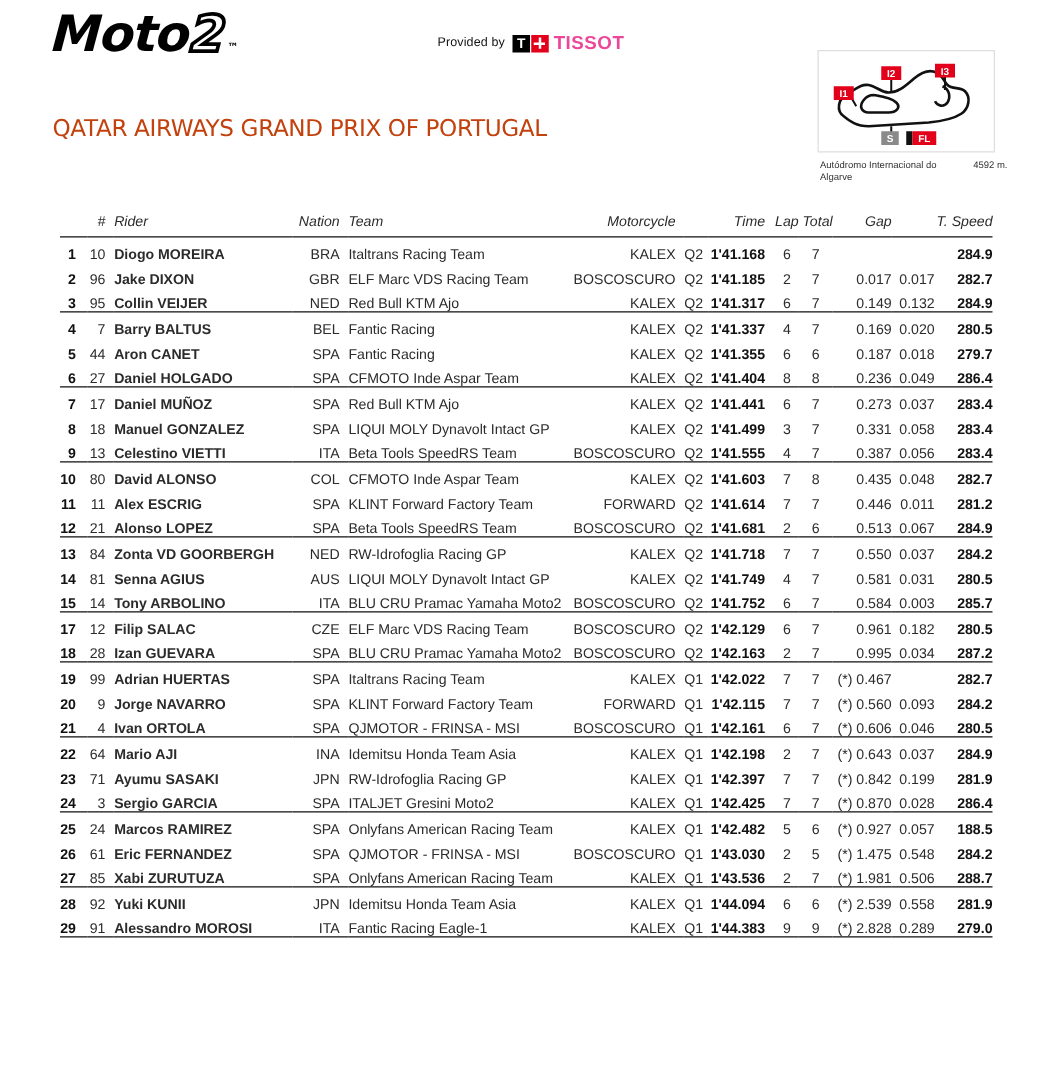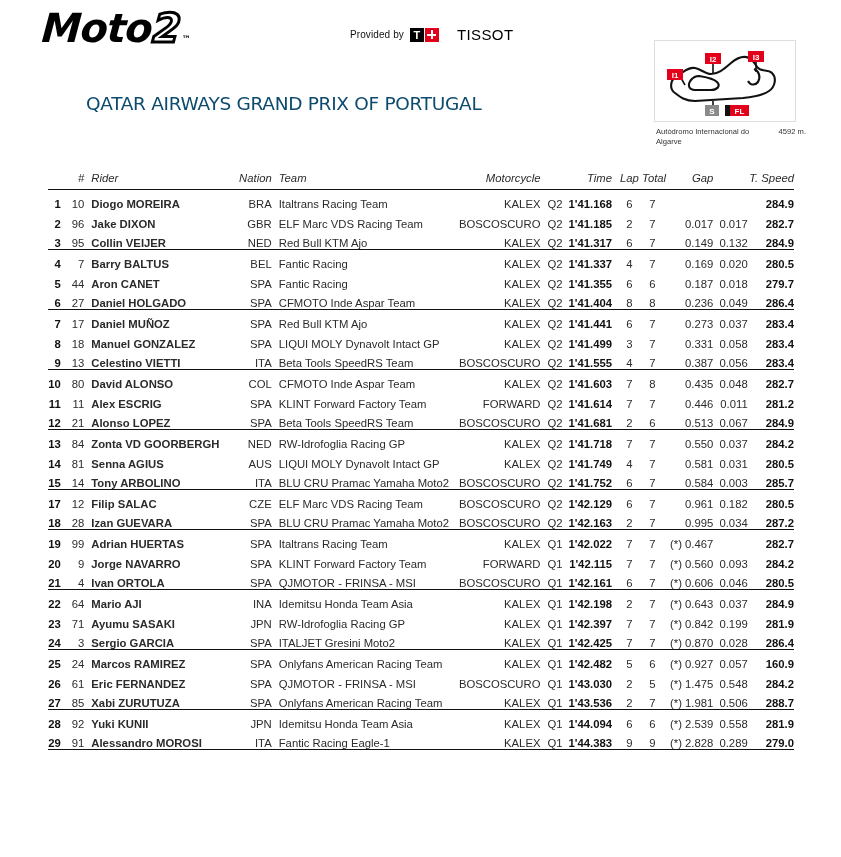--- a/index.html
+++ b/index.html
@@ -75,42 +75,41 @@
     background: #e2001a;
     width: 14px; height: 14px;
     position: relative;
   }
   .tissot-cross::before, .tissot-cross::after {
     content: ""; position: absolute; background: #fff;
   }
   .tissot-cross::before { left: 6px; top: 2.5px; width: 2.5px; height: 9px; }
   .tissot-cross::after  { top: 6px; left: 2.5px; height: 2.5px; width: 9px; }
   .tissot-word {
-    font-weight: normal; font-size: 15px; letter-spacing: .4px;
-    color: #000000; margin-left: 17px;
+    font-weight: bold; font-size: 15px; letter-spacing: .4px;
+    color: #ec4899; margin-left: 3px;
   }
 
   .title-main {
     position: absolute;
     left: 42px; top: 65px;
     font-family: "DejaVu Sans", sans-serif;
     font-weight: bold;
     font-size: 19px;
     letter-spacing: -.2px;
     color: #111;
   }
   .title-sub {
     position: absolute;
     left: 42px; top: 93px;
     font-family: "DejaVu Sans", sans-serif;
     font-weight: normal;
     font-size: 18.5px;
     letter-spacing: -.3px;
-    color: #0c4a6e;
-    margin-left: 44px;
+    color: #c2410c;
   }
 
   
   .circuit-card {
     position: absolute;
     left: 654px; top: 40px;
     width: 142px; height: 82px;
     border: 1px solid #dedede;
     background: #fff;
   }
@@ -615,21 +614,21 @@
           <td class="c-rider"><span class="rider-first">Marcos </span><span class="rider-last">RAMIREZ</span></td>
           <td class="c-nation">SPA</td>
           <td class="c-team">Onlyfans American Racing Team</td>
           <td class="c-bike">KALEX</td>
           <td class="c-q">Q1</td>
           <td class="c-time">1'42.482</td>
           <td class="c-lap">5</td>
           <td class="c-total">6</td>
           <td class="c-gap1">(*) 0.927</td>
           <td class="c-gap2">0.057</td>
-          <td class="c-speed">160.9</td>
+          <td class="c-speed">188.5</td>
         </tr>
         <tr>
           <td class="c-pos">26</td>
           <td class="c-num">61</td>
           <td class="c-rider"><span class="rider-first">Eric </span><span class="rider-last">FERNANDEZ</span></td>
           <td class="c-nation">SPA</td>
           <td class="c-team">QJMOTOR - FRINSA - MSI</td>
           <td class="c-bike">BOSCOSCURO</td>
           <td class="c-q">Q1</td>
           <td class="c-time">1'43.030</td>

